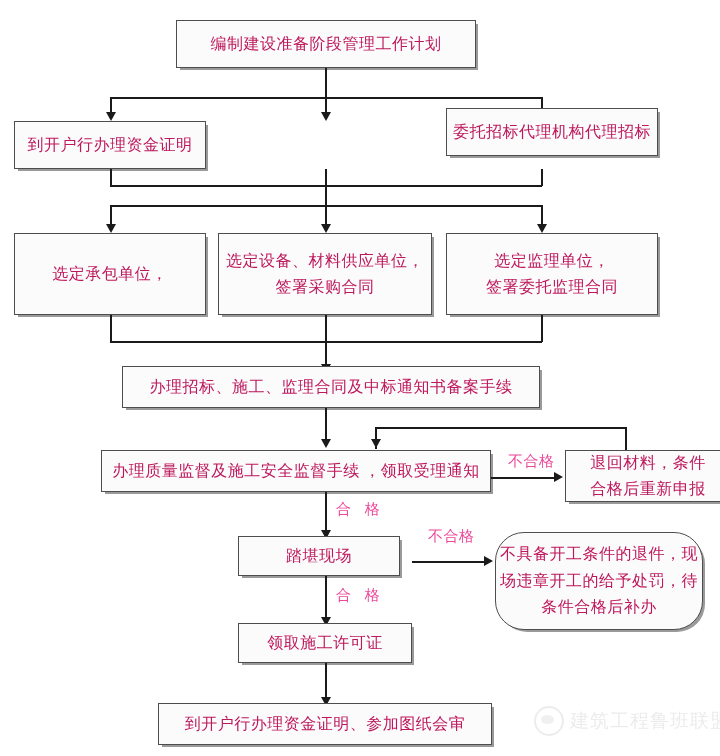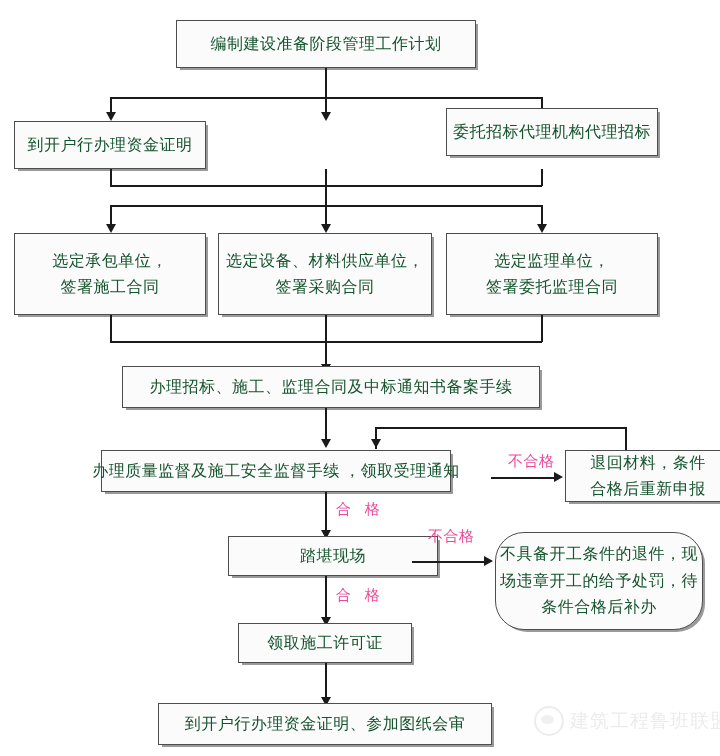--- a/index.html
+++ b/index.html
@@ -22,21 +22,21 @@
     position: absolute;
     box-sizing: border-box;
     background: #fbfbfb;
     border: 1.5px solid #4d4d4d;
     box-shadow: 3px 3px 0 -1px #9a9a9a;
     display: flex;
     flex-direction: column;
     align-items: center;
     justify-content: center;
     text-align: center;
-    color: #14532d;
+    color: #be185d;
     font-size: 16px;
     line-height: 1.65;
     letter-spacing: 0.5px;
     padding: 2px 6px;
   }
   .node .ln { display: block; white-space: nowrap; }
 
   
   .vline, .hline {
     position: absolute;
@@ -138,21 +138,20 @@
   <div class="hline" style="left:110px; top:205px; width:432px;"></div>
   <div class="vline" style="left:110px; top:205px; height:21px;"></div>
   <div class="vline" style="left:325px; top:205px; height:21px;"></div>
   <div class="vline" style="left:541px; top:205px; height:21px;"></div>
   <div class="arrow-down" style="left:105.5px; top:224px;"></div>
   <div class="arrow-down" style="left:320.5px; top:224px;"></div>
   <div class="arrow-down" style="left:536.5px; top:224px;"></div>
 
   <div class="node" style="left:14px; top:233px; width:192px; height:82px;">
     <span class="ln">选定承包单位，</span>
-    <span class="ln">签署施工合同</span>
   </div>
   <div class="node" style="left:218px; top:233px; width:214px; height:82px;">
     <span class="ln">选定设备、材料供应单位，</span>
     <span class="ln">签署采购合同</span>
   </div>
   <div class="node" style="left:446px; top:233px; width:212px; height:82px;">
     <span class="ln">选定监理单位，</span>
     <span class="ln">签署委托监理合同</span>
   </div>
 
@@ -168,38 +167,38 @@
   </div>
 
   <div class="vline" style="left:325px; top:408px; height:33px;"></div>
   <div class="arrow-down" style="left:320.5px; top:439px;"></div>
 
   <div class="vline" style="left:625px; top:427px; height:25px;"></div>
   <div class="hline" style="left:375px; top:427px; width:251px;"></div>
   <div class="vline" style="left:375px; top:427px; height:22px;"></div>
   <div class="arrow-down" style="left:370.5px; top:439px;"></div>
 
-  <div class="node" style="left:101px; top:450px; width:350px; height:42px;">
+  <div class="node" style="left:101px; top:450px; width:390px; height:42px;">
     <span class="ln">办理质量监督及施工安全监督手续 ，领取受理通知</span>
   </div>
 
   <div class="node" style="left:565px; top:450px; width:166px; height:52px;">
     <span class="ln">退回材料，条件</span>
     <span class="ln">合格后重新申报</span>
   </div>
 
   <div class="hline" style="left:491px; top:477px; width:65px;"></div>
   <div class="arrow-right" style="left:554px; top:471.5px;"></div>
   <div class="edge-label" style="left:508px; top:452px;">不合格</div>
 
   <div class="vline" style="left:325px; top:492px; height:40px;"></div>
   <div class="arrow-down" style="left:320.5px; top:530px;"></div>
   <div class="edge-label spaced" style="left:336px; top:500px;">合 格</div>
 
-  <div class="node" style="left:228px; top:536px; width:210px; height:40px;">
+  <div class="node" style="left:238px; top:536px; width:162px; height:40px;">
     <span class="ln">踏堪现场</span>
   </div>
 
   <div class="node" style="left:495px; top:532px; width:208px; height:98px;border-radius:29px;">
     <span class="ln">不具备开工条件的退件，现</span>
     <span class="ln">场违章开工的给予处罚，待</span>
     <span class="ln">条件合格后补办</span>
   </div>
 
   <div class="hline" style="left:412px; top:561px; width:74px;"></div>

